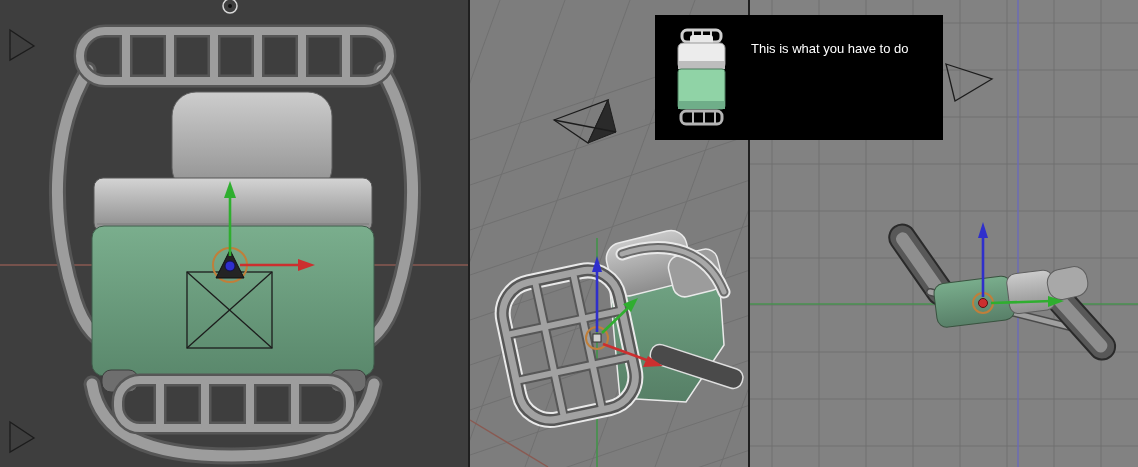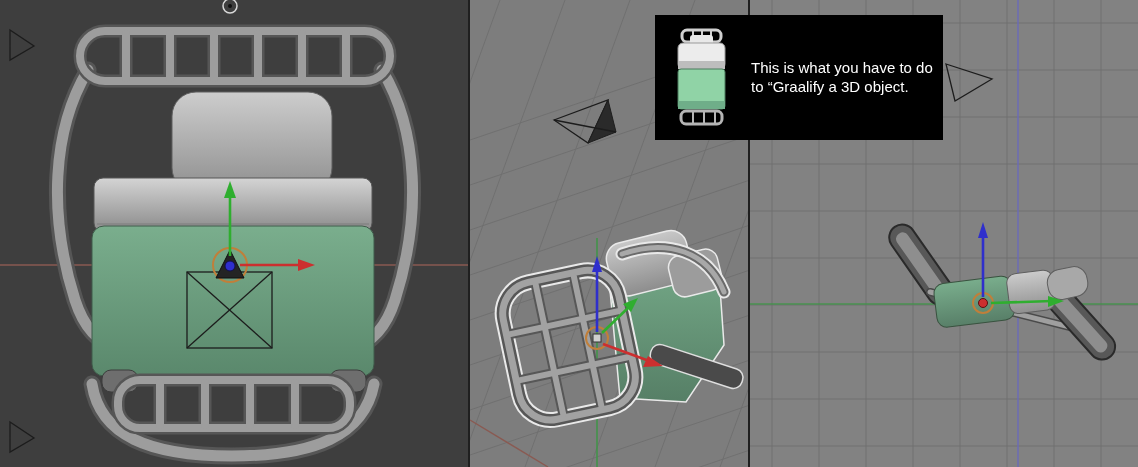--- a/index.html
+++ b/index.html
@@ -32,21 +32,21 @@
   .axis-z-line{stroke:#6b6bb5;stroke-width:1.5}
   .gizmo-ring{fill:none;stroke:var(--gizmo-ring);stroke-width:2}
   .tube-outer{fill:none;stroke:#565656;stroke-width:17;stroke-linecap:round}
   .tube-inner{fill:none;stroke:#9d9d9d;stroke-width:11;stroke-linecap:round}
   .tube-outer-sm{fill:none;stroke:#565656;stroke-width:13;stroke-linecap:round}
   .tube-inner-sm{fill:none;stroke:#9d9d9d;stroke-width:8;stroke-linecap:round}
   .wire{fill:none;stroke:#1c1c1c;stroke-width:1.3}
   .tooltip{position:absolute;left:655px;top:15px;width:288px;height:125px;
     background:var(--tooltip-bg);display:flex;align-items:flex-start}
   .tooltip .thumb{margin:12px 14px 11px 11px;flex:0 0 auto}
-  .tooltip .txt{color:var(--tooltip-text);font-size:15px;line-height:19px;padding-top:43px}
+  .tooltip .txt{color:var(--tooltip-text);font-size:13px;line-height:19px;padding-top:24px}
 </style>
 </head>
 <body>
 
 <div class="stage">
 
   <div class="viewport" id="vp-front">
     <svg width="470" height="467" viewBox="0 0 470 467">
       <defs>
         <linearGradient id="fGray" x1="0" y1="0" x2="0" y2="1">
@@ -332,17 +332,16 @@
         <g>
           <rect x="15" y="84" width="41" height="13" rx="5" fill="none" stroke="#b5b5b5" stroke-width="3"></rect>
           <line x1="27" y1="85" x2="27" y2="96" stroke="#b5b5b5" stroke-width="2"></line>
           <line x1="38" y1="85" x2="38" y2="96" stroke="#b5b5b5" stroke-width="2"></line>
           <line x1="49" y1="85" x2="49" y2="96" stroke="#b5b5b5" stroke-width="2"></line>
         </g>
       </svg>
     </div>
     <div class="txt">
       <div>This is what you have to do</div>
-      <div>to “Graalify a 3D object.</div>
     </div>
   </div>
 
 </div>
 
 </body></html>

